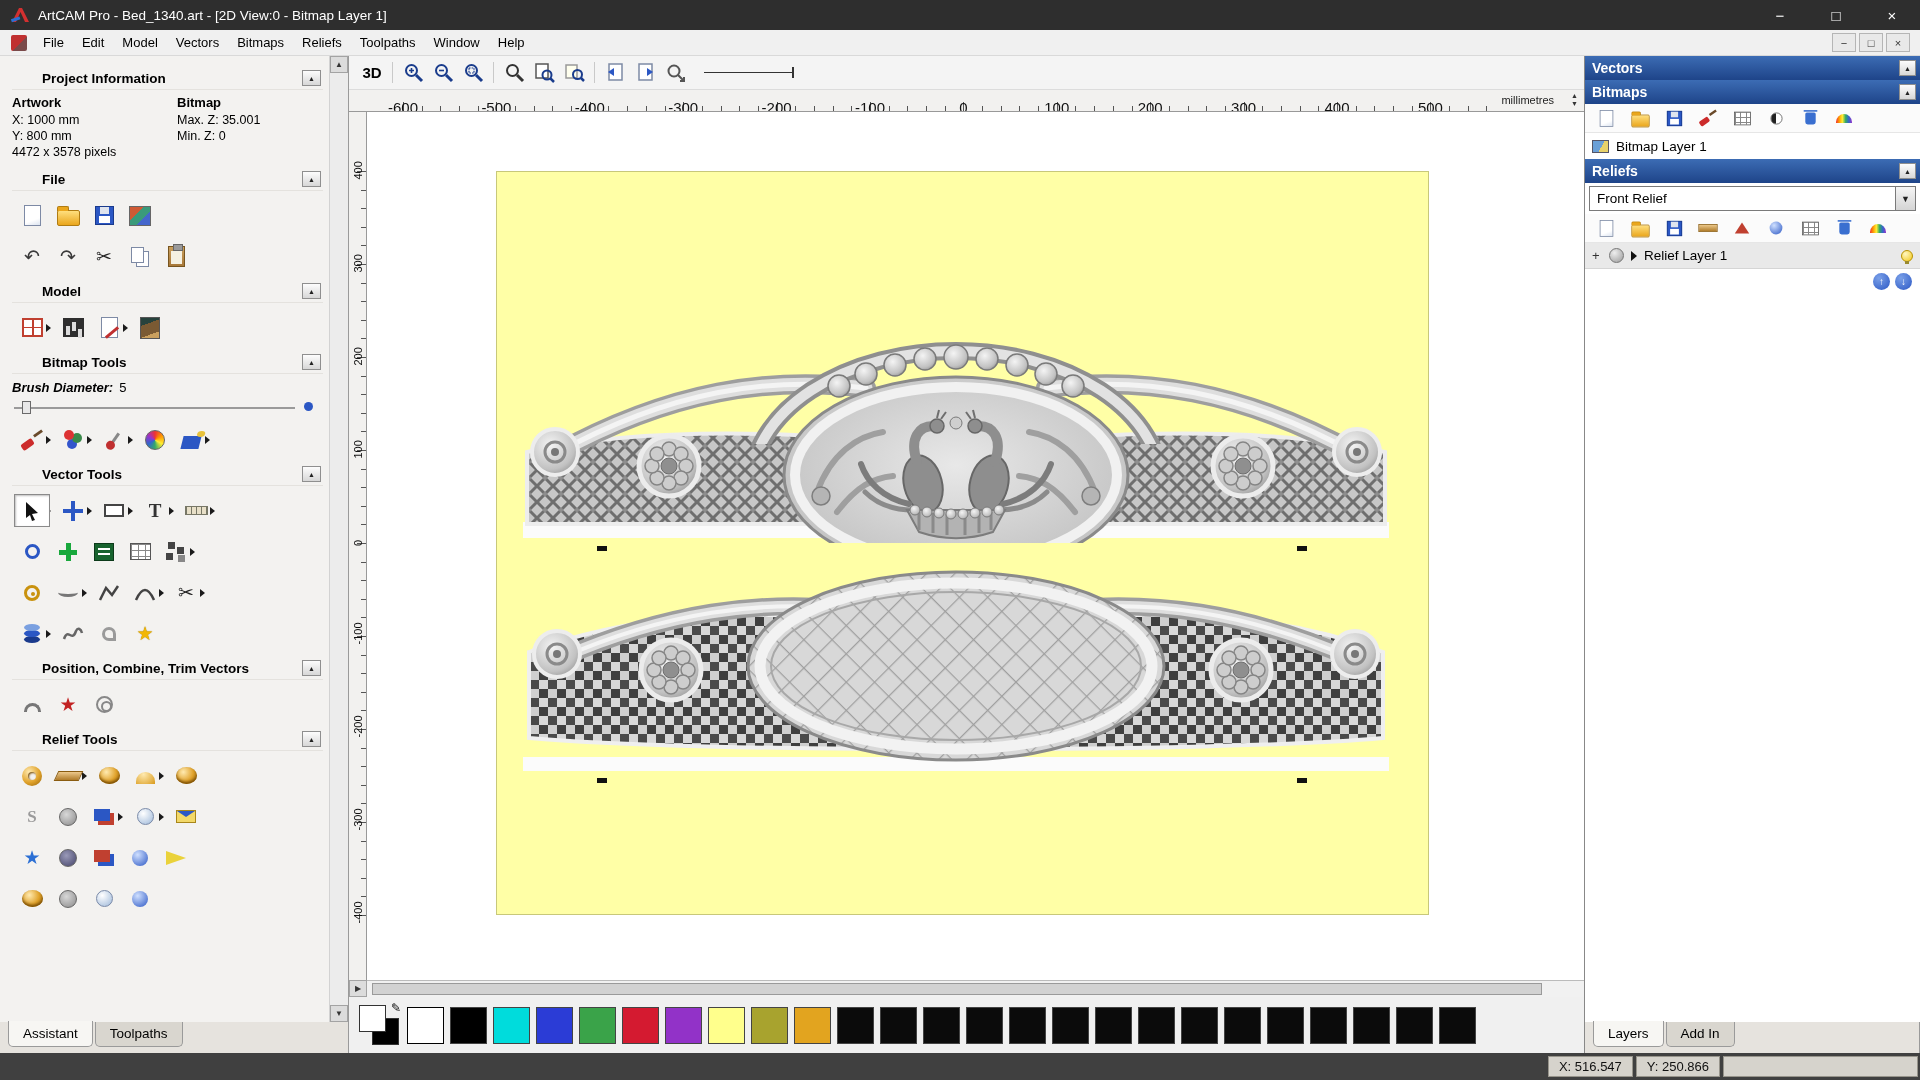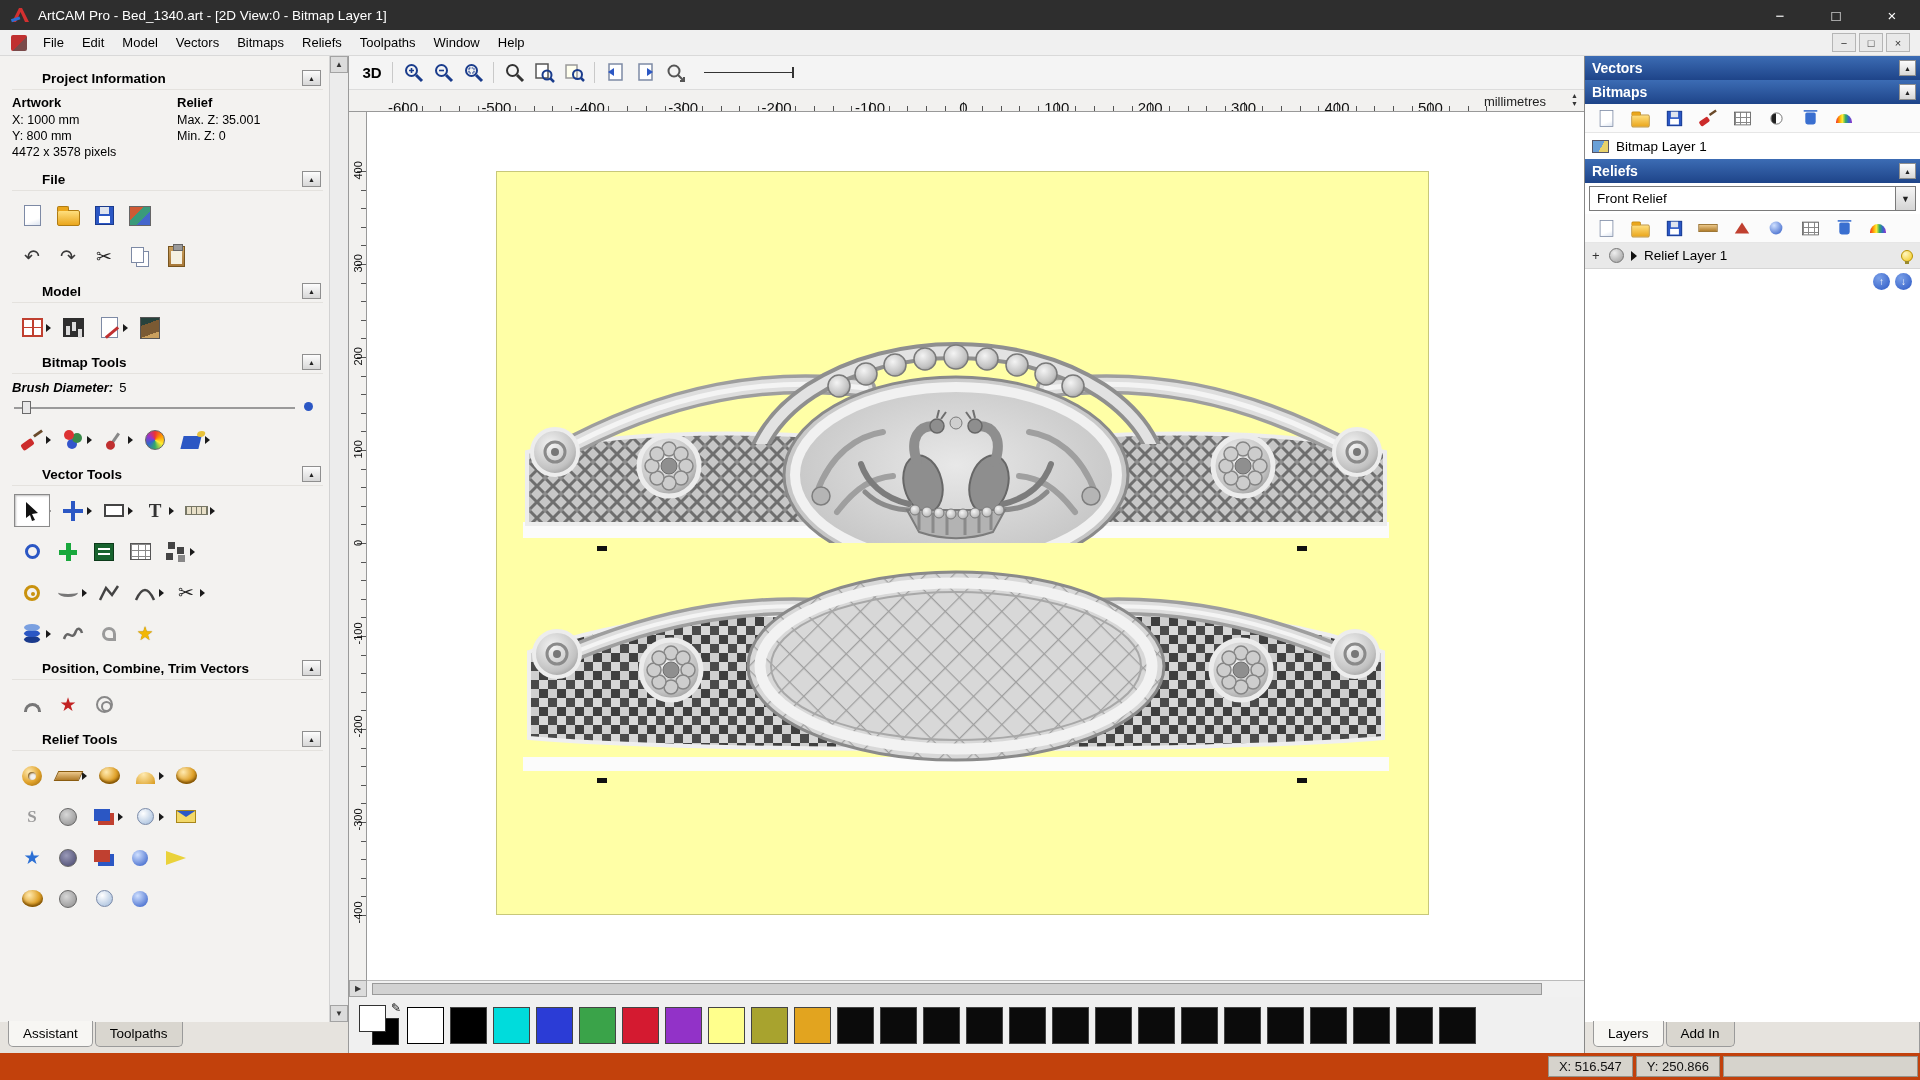--- a/index.html
+++ b/index.html
@@ -154,21 +154,21 @@
   .vt-btn { min-width:30px; height:27px; display:flex; align-items:center; justify-content:center; border:1px solid transparent; }
   .vt-3d { font-weight:bold; font-size:15px; }
   .vt-sep { width:1px; height:21px; background:#c9c9c9; margin:0 5px; }
   .line-ctl { width:88px; height:1px; background:#333; position:relative; margin-left:14px; }
   .line-ctl::after { content:""; position:absolute; right:-2px; top:-5px; width:2px; height:11px; background:#333; }
 
   .hruler { position:absolute; top:34px; left:0; right:0; height:22px; background:#f2f1ef; border-bottom:1px solid #999; overflow:hidden; }
   .tick { position:absolute; bottom:0; width:1px; height:5px; background:#555; }
   .tick-major { height:9px; }
   .rlabel { position:absolute; top:9px; font-size:15px; transform:translateX(-50%); color:#111; white-space:nowrap; }
-  .runits { position:absolute; right:38px; top:4px; font-size:13px; color:#222; }
+  .runits { position:absolute; right:30px; top:4px; font-size:11px; color:#222; }
   .rspin { position:absolute; right:6px; top:2px; display:flex; flex-direction:column; font-size:7px; line-height:8px; color:#333; }
 
   .vruler { position:absolute; top:56px; left:0; width:18px; height:868px; background:#f2f1ef; border-right:1px solid #999; overflow:hidden; }
   .vtick { position:absolute; right:0; height:1px; width:5px; background:#555; }
   .vtick-major { width:9px; }
   .vlabel { position:absolute; left:0; width:17px; height:14px; line-height:14px; text-align:center; transform:rotate(-90deg); font-size:11px; color:#111; white-space:nowrap; }
 
   .viewport { position:absolute; left:18px; top:56px; right:0; height:868px; background:#fff; overflow:hidden; }
   .page { position:absolute; left:129px; top:59px; width:933px; height:744px; background:#ffffa6; border:1px solid #c8c87a; }
   .relief { position:absolute; left:24px; width:870px; }
@@ -201,21 +201,21 @@
   .combo { margin:3px 4px; height:25px; border:1px solid #7a7a7a; background:#fff; display:flex; align-items:center; }
   .combo-text { flex:1; padding-left:7px; font-size:13.5px; }
   .combo-btn { width:20px; height:100%; background:linear-gradient(#f5f5f5,#d5d5d5); border-left:1px solid #7a7a7a; display:flex; align-items:center; justify-content:center; font-size:9px; color:#222; }
   .caret { width:0; height:0; border-left:6px solid #111; border-top:5px solid transparent; border-bottom:5px solid transparent; }
   .lp-updown { height:24px; display:flex; justify-content:flex-end; align-items:center; gap:5px; padding-right:8px; background:#fff; }
   .rnd-btn { width:17px; height:17px; border-radius:50%; background:radial-gradient(circle at 35% 30%,#7aa0e8,#2b57c4); color:#fff; font-size:10px; line-height:17px; text-align:center; }
   .lp-fill { flex:1; background:#fff; }
   .plus-g { font-size:13px; color:#333; width:10px; }
 
   
-  .statusbar { position:absolute; top:1053px; left:0; right:0; height:27px; background:#c2410c; display:flex; align-items:center; justify-content:flex-end; gap:3px; padding-right:2px; }
+  .statusbar { position:absolute; top:1053px; left:0; right:0; height:27px; background:#404040; display:flex; align-items:center; justify-content:flex-end; gap:3px; padding-right:2px; }
   .sb-panel { background:#d6d3cc; border:1px solid #97948b; height:21px; display:flex; align-items:center; padding:0 10px; font-size:13px; color:#111; }
   .sb-end { width:195px; }
 
   svg.iconsvg { display:block; }
 </style>
 </head>
 <body>
 
 <div class="app">
 
@@ -259,21 +259,21 @@
           <span class="sh-collapse">▲</span>
         </div>
         <div class="pi-cols">
           <div class="pi-col1">
             <div class="pi-h">Artwork</div>
             <div class="pi-v">X: 1000 mm</div>
             <div class="pi-v">Y: 800 mm</div>
             <div class="pi-v">4472 x 3578 pixels</div>
           </div>
           <div class="pi-col2">
-            <div class="pi-h">Relief</div>
+            <div class="pi-h">Bitmap</div>
             <div class="pi-v">Max. Z: 35.001</div>
             <div class="pi-v">Min. Z: 0</div>
           </div>
         </div>
       </div>
 
       <div class="section">
         <div class="section-header">
           <span class="sh-title">File</span>
           <span class="sh-collapse">▲</span>

